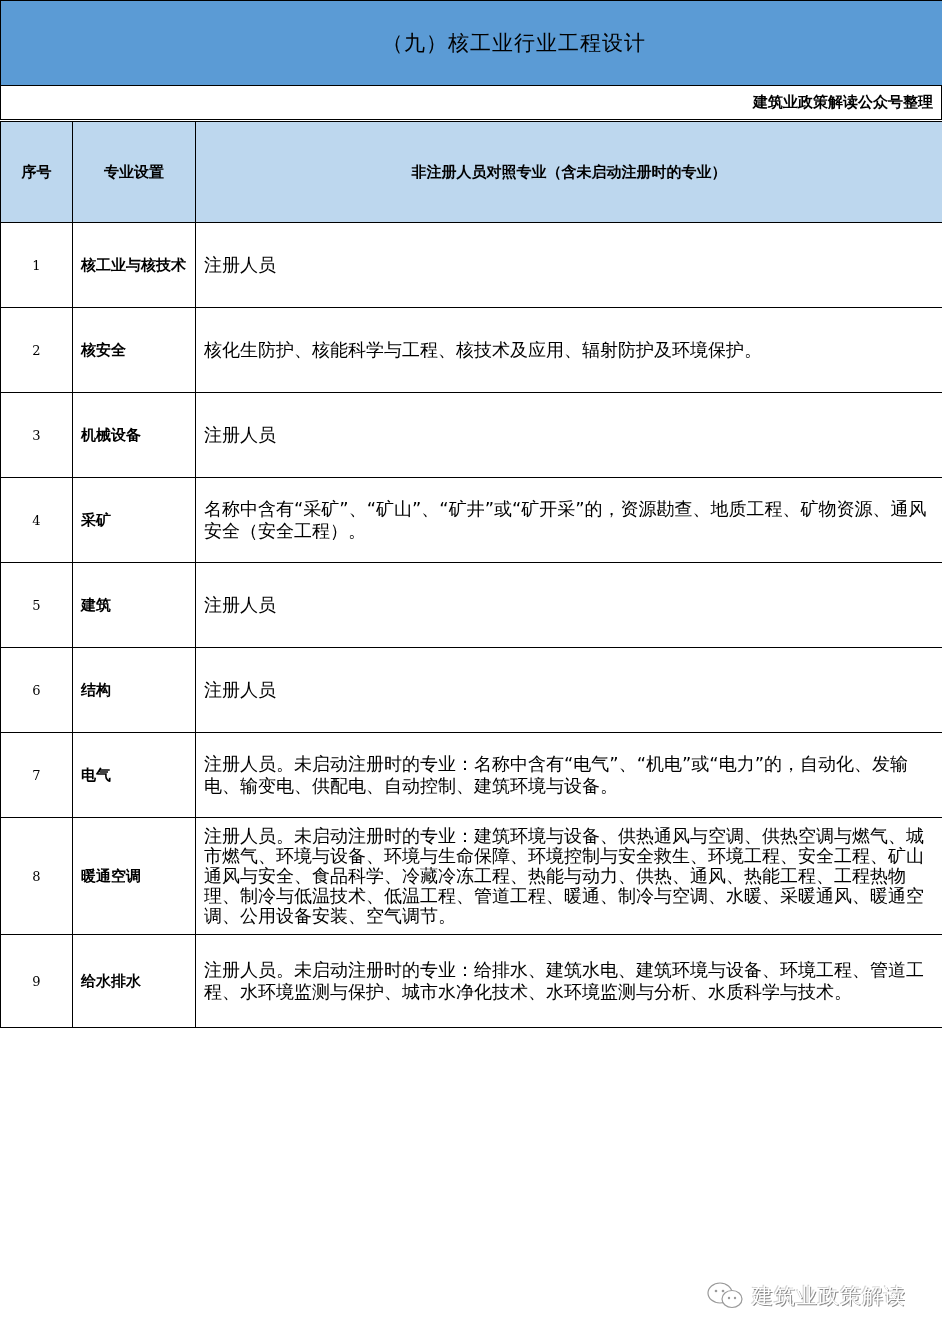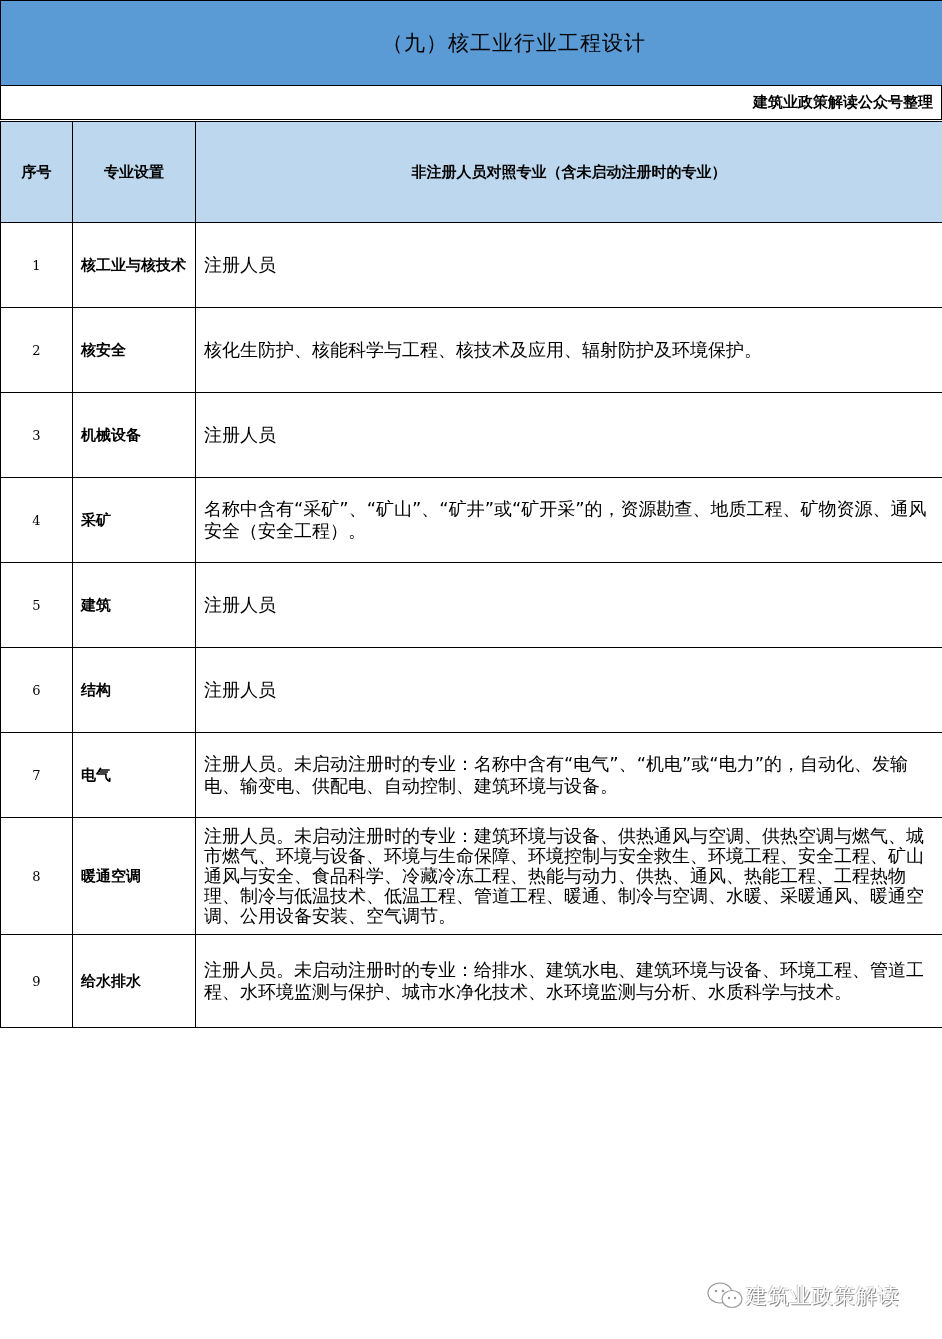--- a/index.html
+++ b/index.html
@@ -13,21 +13,21 @@
     border:1px solid #000; border-top:none; display:flex; align-items:center; justify-content:flex-end;
     font-size:15px; font-weight:bold; padding-right:8px; box-sizing:border-box; width:942px; }
   table.grid { position:absolute; left:0; top:121px; border-collapse:collapse; width:942px; table-layout:fixed; }
   table.grid td, table.grid th { border:1px solid #000; padding:8px; }
   col.c1 { width:72px; } col.c2 { width:123px; } col.c3 { width:747px; }
   thead th { background:#bdd7ee; height:84px; font-weight:bold; font-size:15px; text-align:center; }
   td.num { text-align:center; font-size:13px; font-family:"DejaVu Serif", serif; }
   td.spec { text-align:left; font-weight:bold; font-size:15px; line-height:20px; padding:0 6px;margin-top:22px; }
   td.desc { text-align:left; font-size:18px; line-height:22px; padding:0 2px 0 3px; vertical-align:middle; }
   tr.r { height:85px; }
-  .watermark { position:absolute; left:706px; top:1281px; display:flex; align-items:center; 
+  .watermark { position:absolute; left:706px; top:1281px; display:flex; align-items:center; gap:6px;
     color:#ffffff; font-size:21px; letter-spacing:1px;
     text-shadow: 1px 1px 0 #8a8a8a, -1px -1px 0 #d0d0d0; }
   .wm-icon { width:40px; height:30px; position:relative; }
 </style>
 </head>
 <body>
 
 <div class="sheet">
   <div class="title-band">（九）核工业行业工程设计</div>
   <div class="sub-row">建筑业政策解读公众号整理</div>

